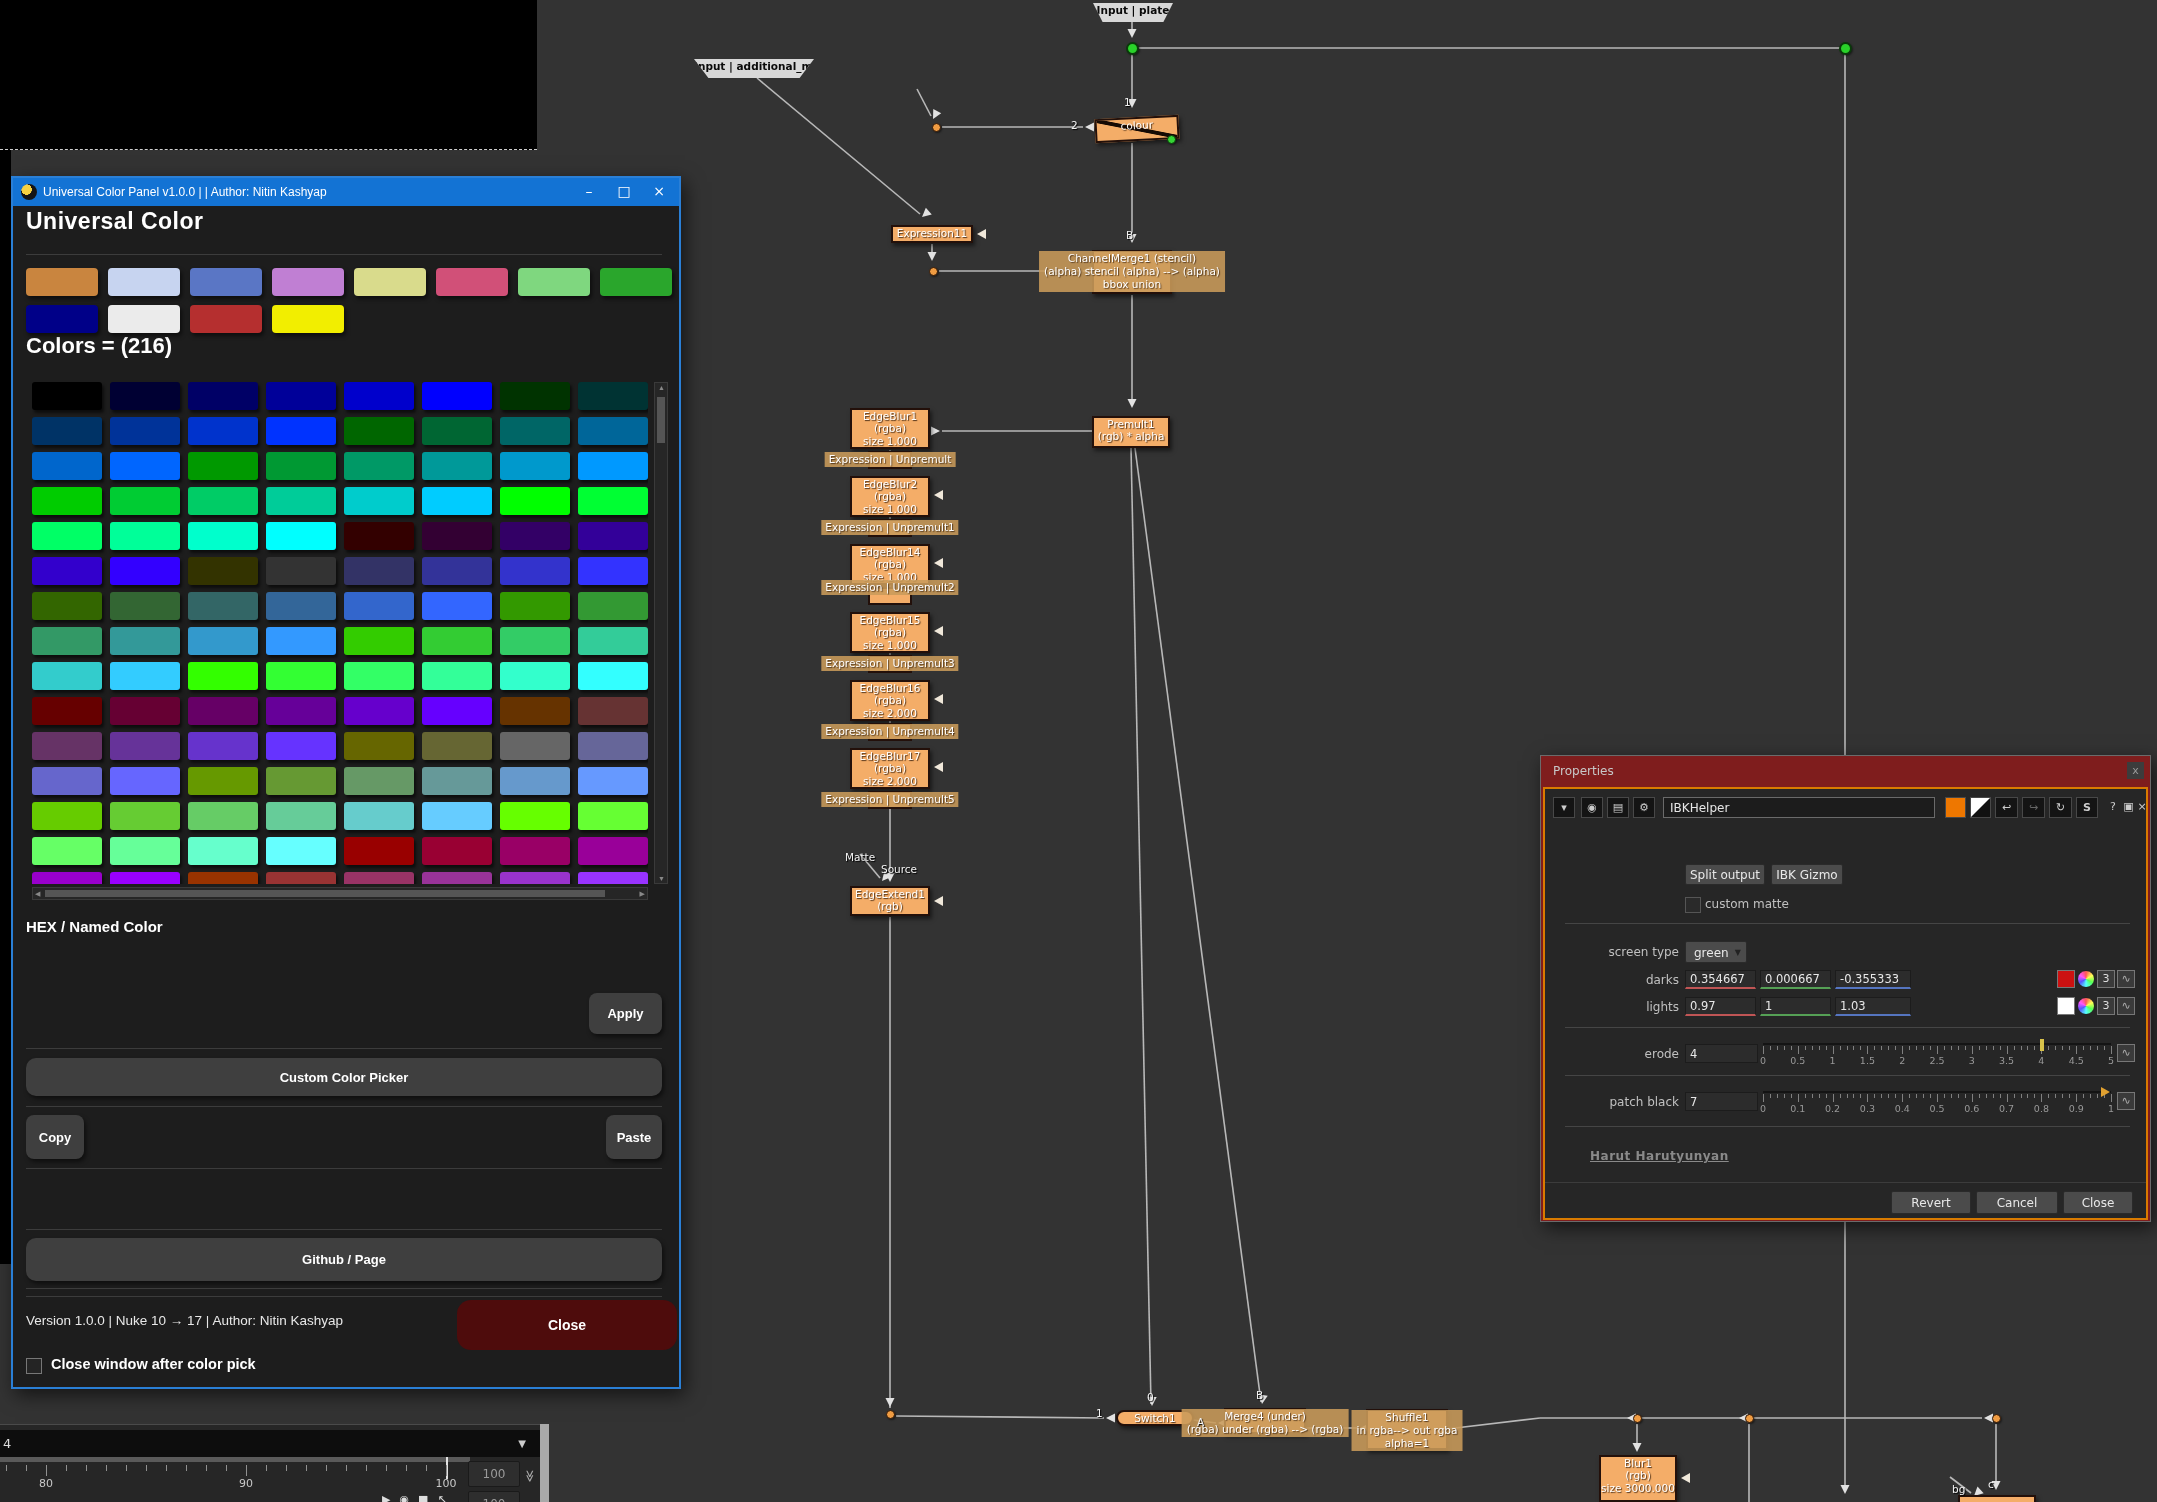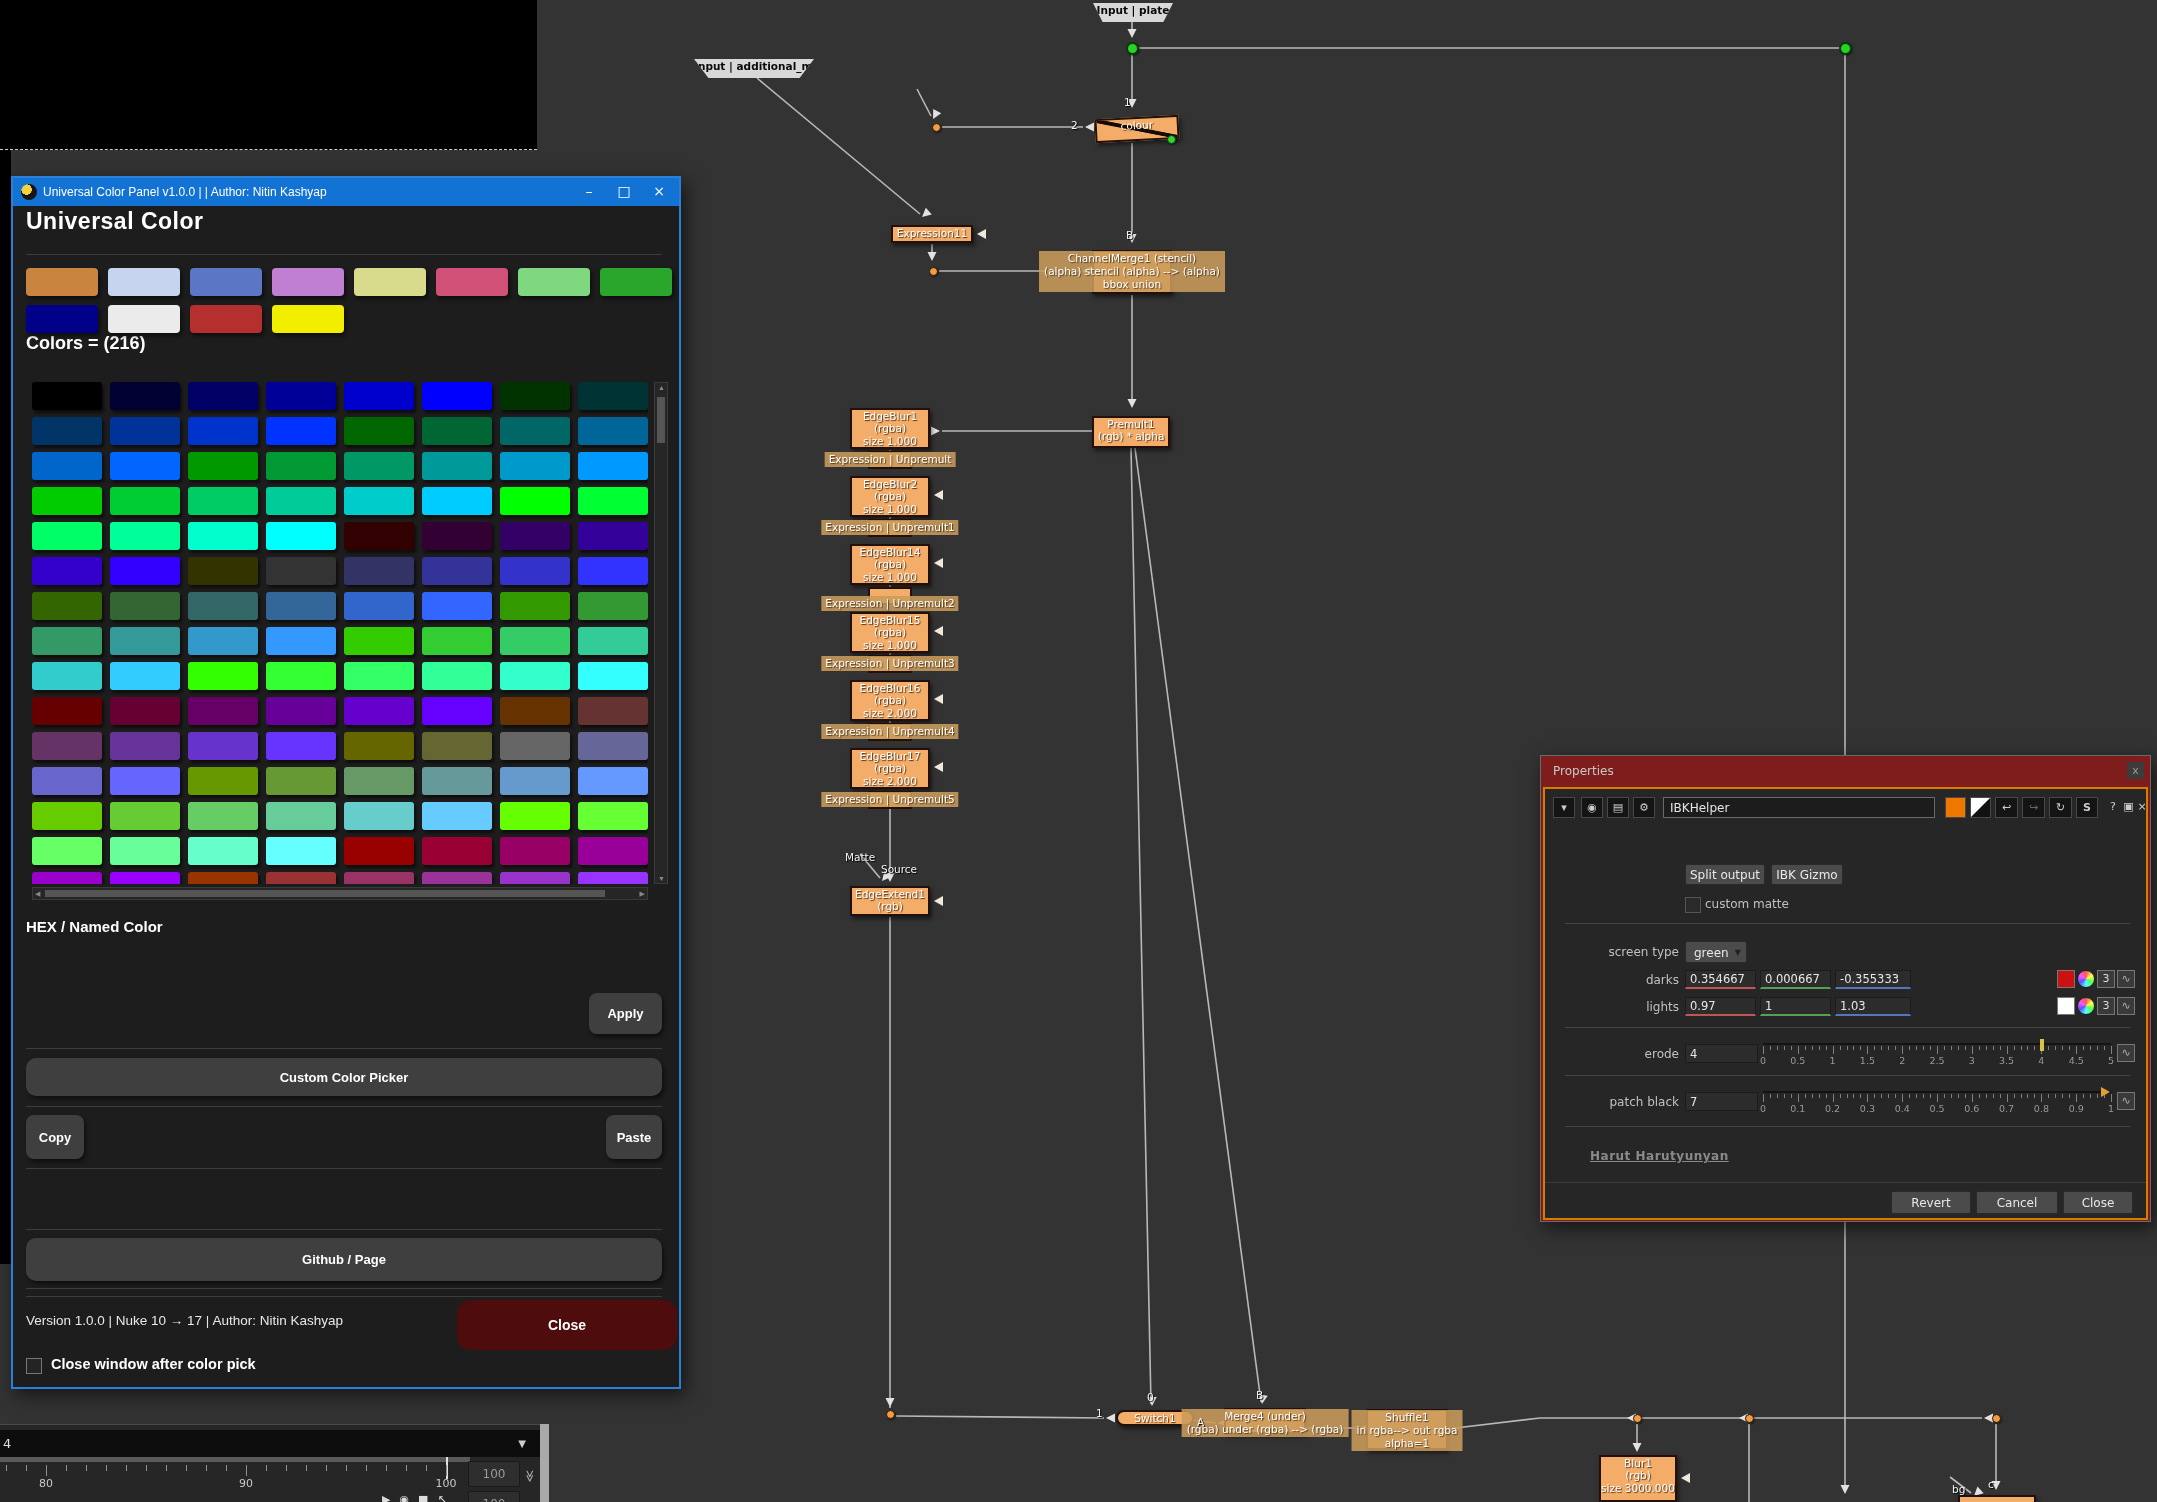--- a/index.html
+++ b/index.html
@@ -45,21 +45,21 @@
 #ucp{position:absolute;left:11px;top:176px;width:670px;height:1213px;background:#1d1d1d;border:2px solid #2a7fd6;box-sizing:border-box;
  font-family:"Liberation Sans","DejaVu Sans",sans-serif;box-shadow:4px 6px 18px rgba(0,0,0,.6)}
 #ucp-title{position:absolute;left:0;top:0;width:100%;height:28px;background:#1373d4;color:#fff;font:12px/28px "Liberation Sans",sans-serif}
 #ucp-title .ttext{margin-left:30px}
 #ucp-ico{position:absolute;left:8px;top:6px;width:16px;height:16px;border-radius:50%;
  background:radial-gradient(circle at 35% 35%,#f5d142 0 35%,#151515 36% 100%)}
 .winbtn{position:absolute;top:0;width:30px;height:28px;color:#fff;text-align:center;font:14px/26px "DejaVu Sans",sans-serif}
 #ucp h1{position:absolute;left:13px;top:30px;margin:0;color:#fff;font-size:23px;letter-spacing:.5px}
 .ucp-div{position:absolute;left:13px;width:636px;border-top:1px solid #3c3c3c}
 .qsw{position:absolute;width:72px;height:28px;border-radius:4px;box-shadow:2px 3px 4px rgba(0,0,0,.55)}
-#ucp-count{position:absolute;left:13px;top:155px;color:#fff;font-size:18px;font-weight:bold}
+#ucp-count{position:absolute;left:13px;top:155px;color:#fff;font-size:22px;font-weight:bold}
 #pal-wrap{position:absolute;left:19px;top:204px;width:616px;height:502px;overflow:hidden}
 #pal{display:grid;grid-template-columns:repeat(8,70px);column-gap:8px;row-gap:7px}
 .pcell{width:70px;height:28px;border-radius:3px;box-shadow:2px 3px 3px rgba(0,0,0,.55)}
 #vscroll{position:absolute;left:641px;top:204px;width:14px;height:502px;background:#262626;border:1px solid #3a3a3a;box-sizing:border-box}
 #vscroll .thumb{position:absolute;left:2px;top:14px;width:8px;height:46px;background:#555}
 #hscroll{position:absolute;left:19px;top:709px;width:616px;height:13px;background:#262626;border:1px solid #3a3a3a;box-sizing:border-box}
 #hscroll .thumb{position:absolute;left:12px;top:2px;width:560px;height:7px;background:#555}
 .scr-arr{position:absolute;color:#888;font-size:7px}
 #ucp-hexlab{position:absolute;left:13px;top:740px;color:#fff;font-size:15px;font-weight:bold}
 #ucp-hex{position:absolute;left:13px;top:769px;width:636px;height:32px;box-sizing:border-box;background:#2e2e2e;border:1px solid #666;
@@ -203,21 +203,21 @@
         <div class="ln">size 1.000</div>
       </div>
       <div class="exprback" style="left: 868px; top: 519px; width: 44px; height: 18px;"></div>
       <div class="exprbar" style="left: 890px; top: 520px;">Expression | Unpremult1</div>
       <div class="gnode" style="left: 850px; top: 544px; width: 80px; height: 41px;">
         <div class="ln">EdgeBlur14</div>
         <div class="ln">(rgba)</div>
         <div class="ln">size 1.000</div>
       </div>
       <div class="exprback" style="left: 868px; top: 587px; width: 44px; height: 18px;"></div>
-      <div class="exprbar" style="left: 890px; top: 596px;">Expression | Unpremult2</div>
+      <div class="exprbar" style="left: 890px; top: 580px;">Expression | Unpremult2</div>
       <div class="gnode" style="left: 850px; top: 612px; width: 80px; height: 41px;">
         <div class="ln">EdgeBlur15</div>
         <div class="ln">(rgba)</div>
         <div class="ln">size 1.000</div>
       </div>
       <div class="exprback" style="left: 868px; top: 655px; width: 44px; height: 18px;"></div>
       <div class="exprbar" style="left: 890px; top: 656px;">Expression | Unpremult3</div>
       <div class="gnode" style="left: 850px; top: 680px; width: 80px; height: 41px;">
         <div class="ln">EdgeBlur16</div>
         <div class="ln">(rgba)</div>

